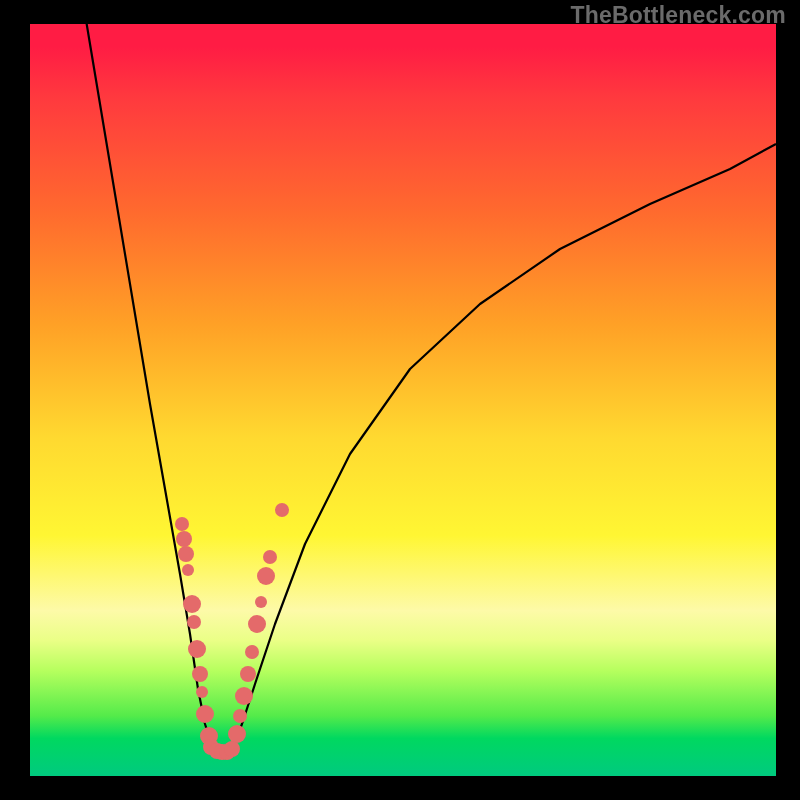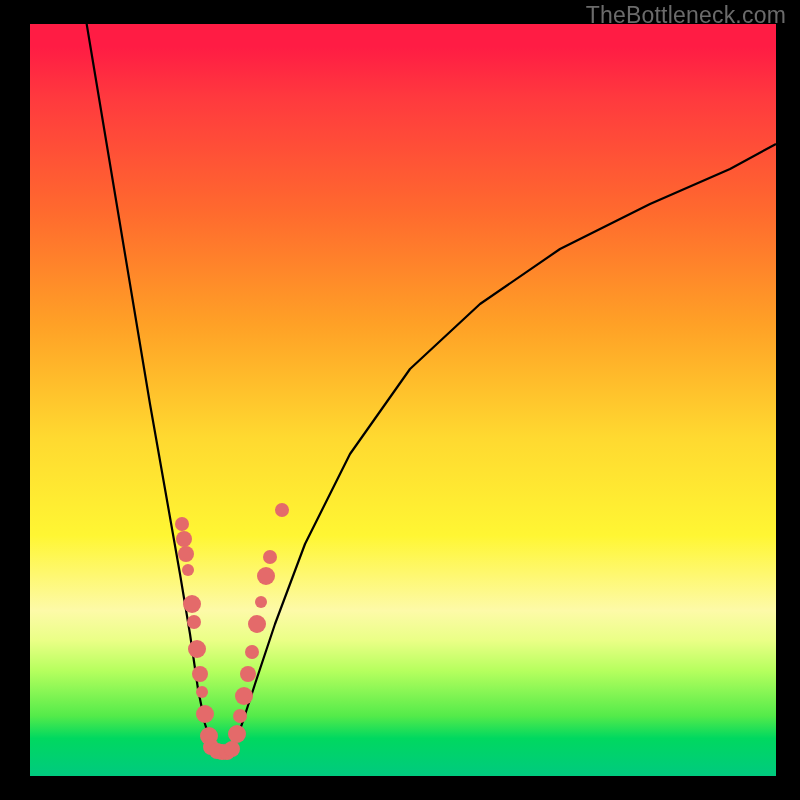--- a/index.html
+++ b/index.html
@@ -13,21 +13,21 @@
     #ffd930 55%,
     #fff633 68%,
     #fdfaa8 78%,
     #eaff86 82%,
     #b6ff5e 86%,
     #54eb4a 92%,
     #00d860 95%,
     #00ca7f 100%);
 }
 svg{position:absolute;left:0;top:0}
-.watermark{position:absolute;top:2px;right:14px;color:#6b6b6b;font-size:23px;font-weight:400;letter-spacing:.2px}
+.watermark{position:absolute;top:2px;right:14px;color:#6b6b6b;font-size:23px;font-weight:700;letter-spacing:.2px}
 </style>
 </head>
 <body>
 
 <div class="frame">
   <div class="plot">
     <svg id="svg" width="746" height="752">
         <path d="M50 -40 L60 20 L75 110 L90 200 L105 290 L120 380 L135 465 L150 550 L160 610 L168 665 L175 700 L182 722 L182 722 L190 726 L197 726 L203 722 L203 722 L212 700 L225 660 L245 600 L275 520 L320 430 L380 345 L450 280 L530 225 L620 180 L700 145 L746 120" fill="none" stroke="#000" stroke-width="2.2" stroke-linejoin="round"></path>
         <circle cx="152" cy="500" r="7" fill="#e46a6a"></circle>
         <circle cx="154" cy="515" r="8" fill="#e46a6a"></circle>

